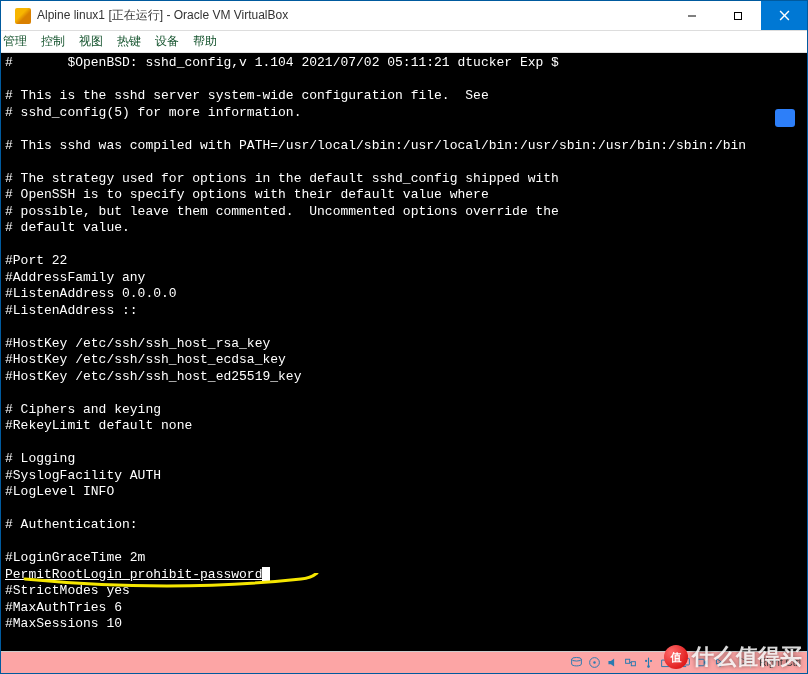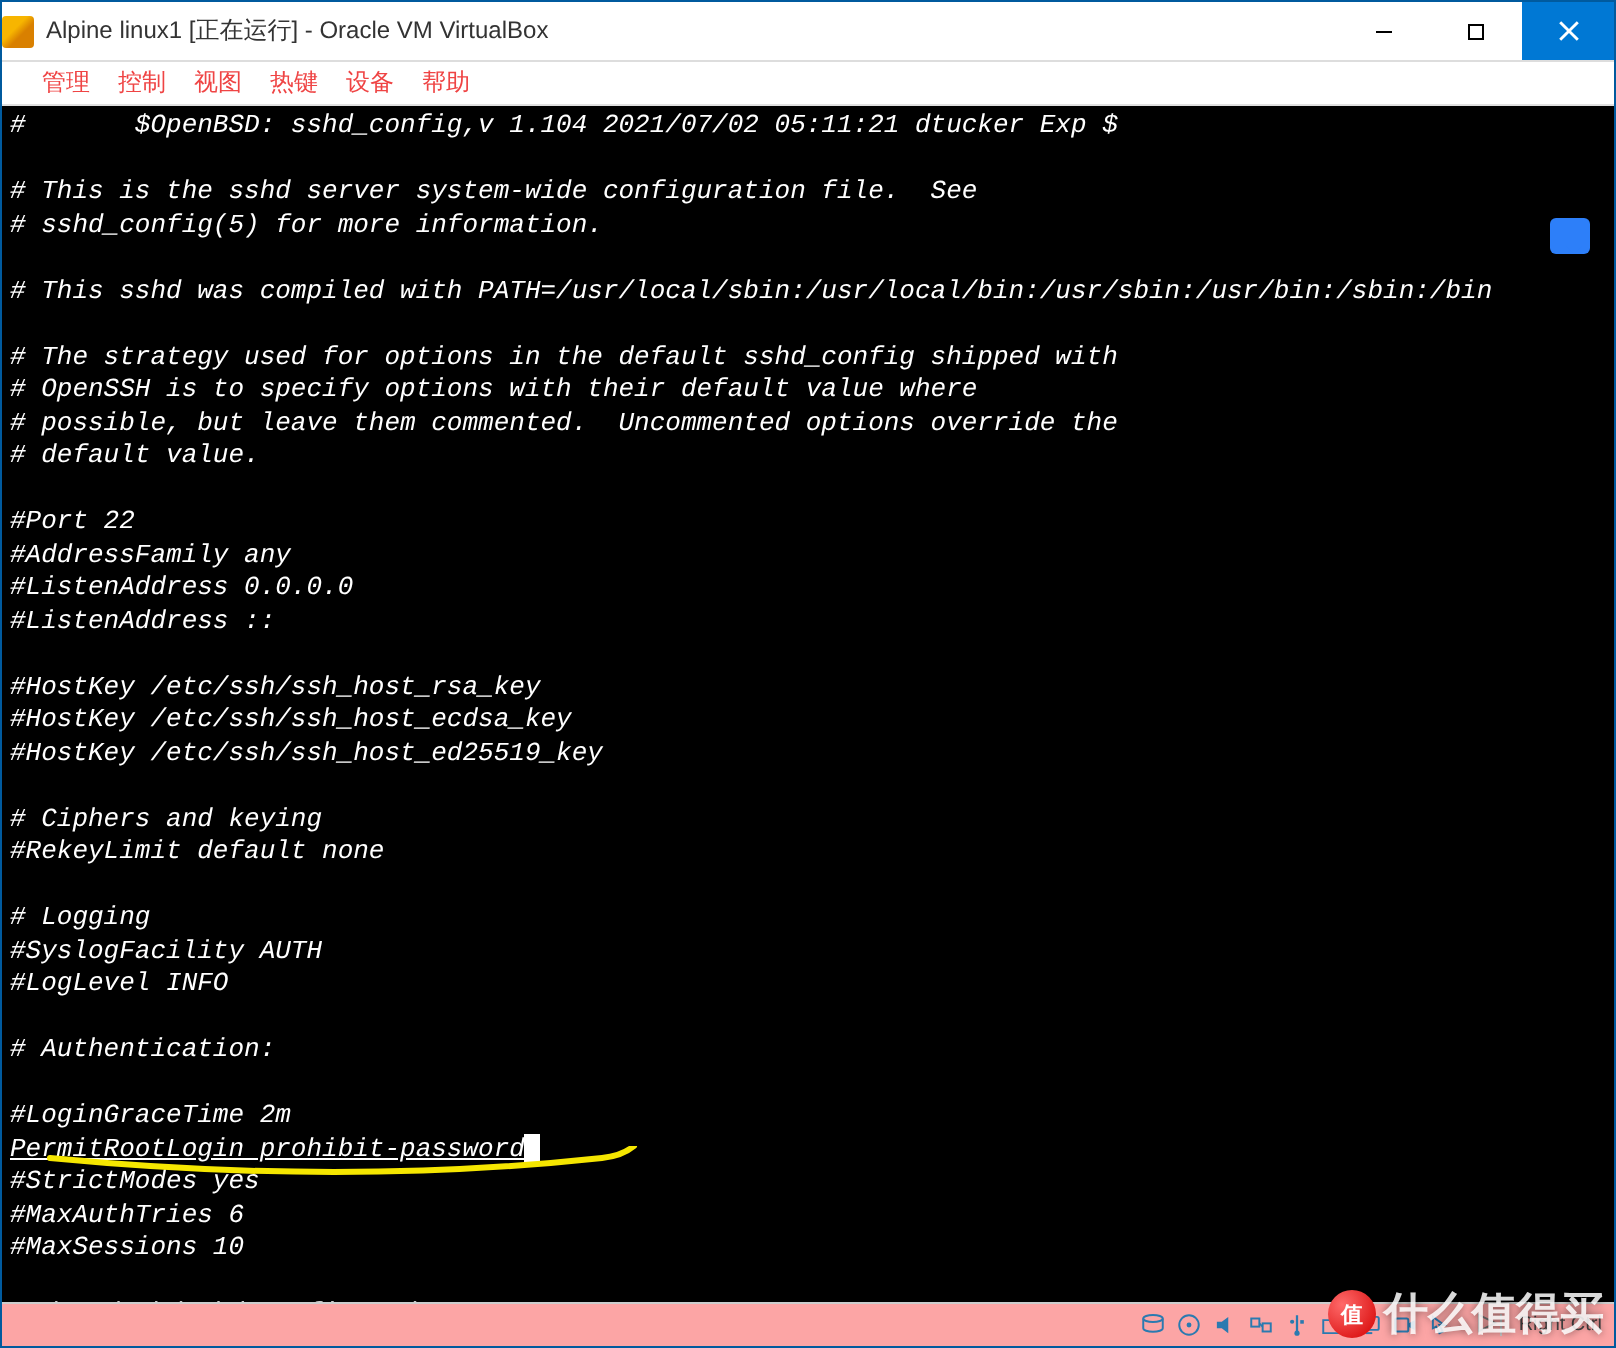--- a/index.html
+++ b/index.html
@@ -17,21 +17,21 @@
     border: 1px solid #005a9e;
     display: flex;
     flex-direction: column;
     background: #fff;
   }
   .titlebar {
     height: 30px;
     background: #fff;
     display: flex;
     align-items: center;
-    padding-left: 0;
+    padding-left: 14px;
     position: relative;
     border-bottom: 1px solid #ddd;
   }
   .titlebar .app-icon {
     width: 16px;
     height: 16px;
     background: linear-gradient(135deg, #f7b500 40%, #d98000 60%);
     border-radius: 2px;
     margin-right: 6px;
     flex: 0 0 auto;
@@ -58,41 +58,40 @@
   }
   .win-controls .ctrl.close {
     background: #0078d4;
     color: #fff;
   }
   .menubar {
     height: 22px;
     background: #fff;
     display: flex;
     align-items: center;
-    padding: 0 20px;
+    padding: 0 2px;
     font-size: 12px;
-    color: #ef4444;
+    color: #14532d;
     border-bottom: 1px solid #e0e0e0;
   }
   .menubar .menu-item {
     margin-right: 14px;
     cursor: pointer;
   }
   .terminal {
     flex: 1;
     background: #000;
     color: #fff;
     font-family: "Consolas", "Courier New", monospace;
     font-size: 13px;
     line-height: 16.5px;
     padding: 2px 4px;
     white-space: pre;
     overflow: hidden;
     position: relative;
-    font-style: italic;
   }
   .terminal .line { white-space: pre; }
   .terminal .hl {
     text-decoration: underline;
   }
   .cursor {
     background: #fff;
     color: #000;
     display: inline-block;
     width: 8px;

